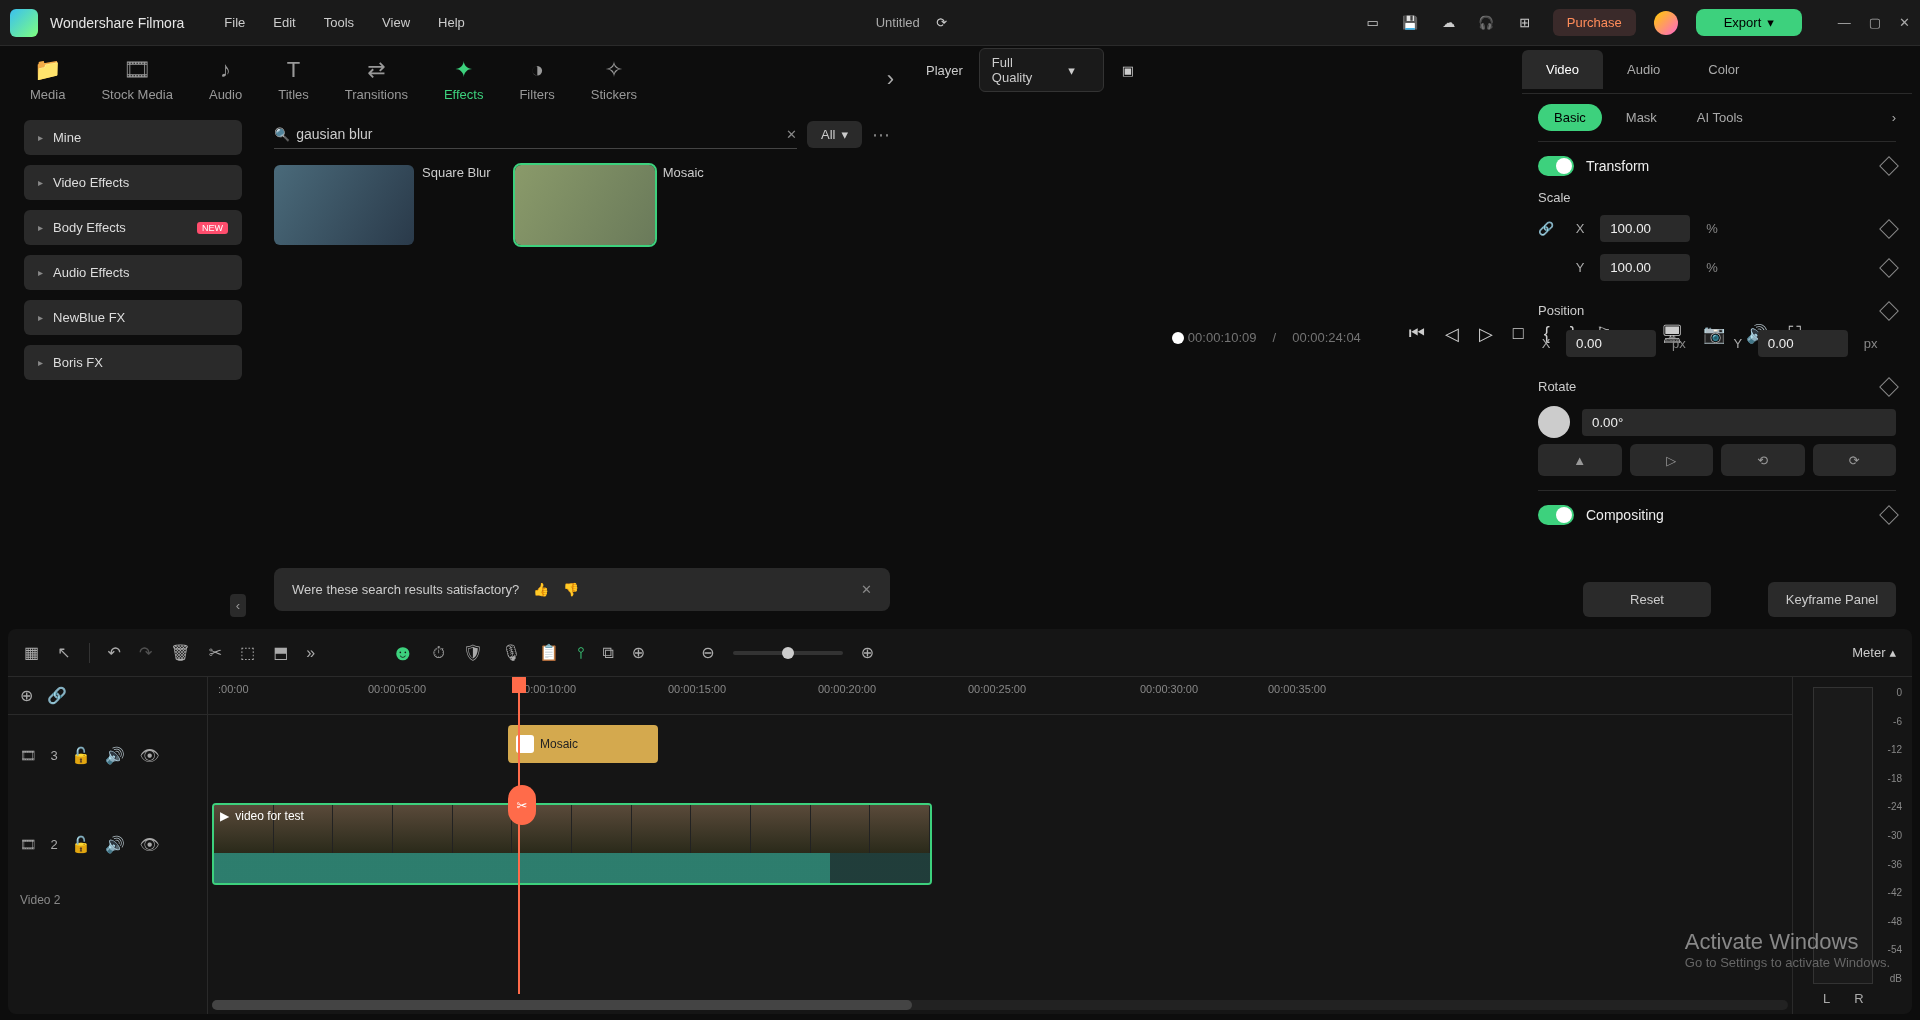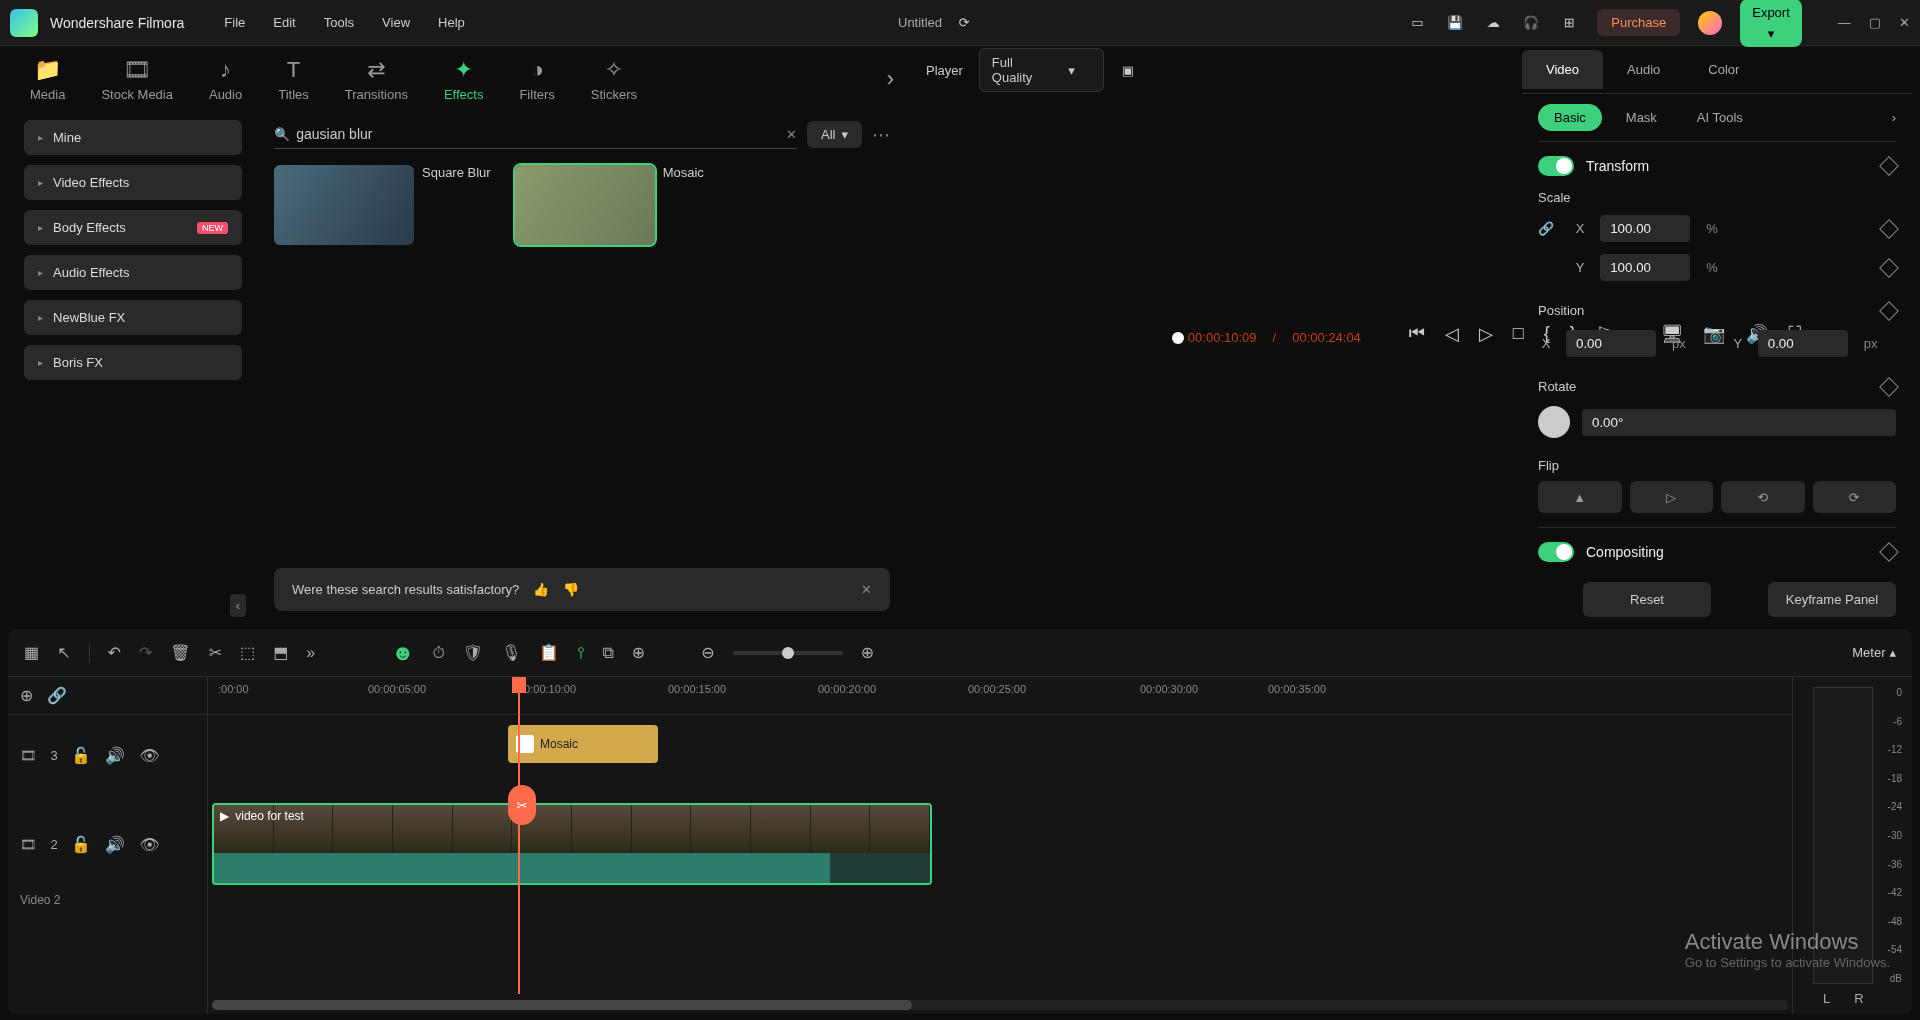--- a/index.html
+++ b/index.html
@@ -9,21 +9,21 @@
 .titlebar { height: 46px; background: #1a1a1a; display: flex; align-items: center; padding: 0 10px; border-bottom: 1px solid #2a2a2a; }
 .logo { width: 28px; height: 28px; border-radius: 6px; background: linear-gradient(135deg, #3ac0f0, #7fff7f); margin-right: 12px; }
 .appname { color: #e5e5e5; font-size: 14px; margin-right: 40px; }
 .menubar { display: flex; gap: 28px; }
 .menubar span { color: #ccc; cursor: pointer; }
 .titlecenter { flex: 1; display: flex; justify-content: center; align-items: center; gap: 12px; color: #aaa; }
 .titleright { display: flex; align-items: center; gap: 18px; }
 .icon-btn { width: 20px; height: 20px; display: flex; align-items: center; justify-content: center; color: #ccc; cursor: pointer; }
 .purchase-btn { background: #3a2a2a; color: #ff8c5a; padding: 6px 14px; border-radius: 6px; cursor: pointer; }
 .avatar { width: 24px; height: 24px; border-radius: 50%; background: linear-gradient(135deg, #ffcc00, #ff66cc); }
-.export-btn { background: #3dd17d; color: #000; padding: 6px 12px; border-radius: 8px; display: flex; align-items: center; gap: 6px; cursor: pointer; flex-direction: column; }
+.export-btn { background: #3dd17d; color: #000; padding: 6px 28px; border-radius: 8px; display: flex; align-items: center; gap: 6px; cursor: pointer; }
 .winctrl { display: flex; gap: 18px; margin-left: 18px; color: #aaa; }
 
 
 .maincontent { flex: 1; display: flex; gap: 8px; padding: 0 8px; min-height: 0; }
 
 
 .leftpanel { width: 898px; display: flex; flex-direction: column; }
 .mediatabs { height: 66px; display: flex; align-items: center; padding: 0 8px; gap: 8px; position: relative; }
 .mediatab { display: flex; flex-direction: column; align-items: center; gap: 4px; padding: 8px 14px; color: #999; cursor: pointer; }
 .mediatab.active { color: #3dd17d; }
@@ -53,21 +53,21 @@
 .playerhead { height: 48px; display: flex; align-items: center; gap: 16px; padding: 0 12px; }
 .qualitydrop { background: #1a1a1a; padding: 6px 28px 6px 12px; border-radius: 6px; display: flex; align-items: center; gap: 22px; border: 1px solid #333; }
 .playericon-right { margin-left: auto; }
 .playerview { flex: 1; background: #000; display: flex; align-items: center; justify-content: center; position: relative; border-radius: 6px; overflow: hidden; }
 .videoportrait { width: 190px; height: 340px; background: linear-gradient(180deg, #6a7a8a 0%, #4a5a6a 30%, #8a5a3a 60%, #3a2a1a 100%); position: relative; }
 .mosaic-overlay { position: absolute; top: 55%; left: 30%; width: 40px; height: 30px; background: rgba(200,180,150,0.5); }
 .playerprogress { padding: 12px 24px; display: flex; align-items: center; gap: 16px; }
 .progtrack { flex: 1; height: 4px; background: #333; border-radius: 2px; position: relative; }
 .progfill { position: absolute; height: 100%; width: 42%; background: #3dd17d; border-radius: 2px; }
 .proghandle { position: absolute; top: -4px; left: 42%; width: 12px; height: 12px; background: #fff; border-radius: 50%; }
-.timecode { color: #c2410c; font-size: 13px; }
+.timecode { color: #737373; font-size: 13px; }
 .playerctrls { padding: 8px 24px 16px; display: flex; align-items: center; gap: 20px; justify-content: center; }
 .playerctrls .spacer { flex: 1; }
 .pctrl { color: #ccc; cursor: pointer; font-size: 18px; }
 
 
 .inspector { flex: 1; display: flex; flex-direction: column; }
 .insptabs { height: 48px; display: flex; align-items: center; border-bottom: 1px solid #2a2a2a; }
 .insptab { padding: 12px 24px; color: #aaa; cursor: pointer; }
 .insptab.active { background: #2a2a2a; color: #fff; border-radius: 6px 6px 0 0; }
 .subtabs { display: flex; align-items: center; padding: 10px 16px; gap: 8px; }
@@ -362,21 +362,20 @@
           <span class="unit">px</span>
         </div>
         <div class="proprow" style="margin-top:10px">
           <span style="color:#ccc;flex:1">Rotate</span>
           <div class="diamond"></div>
         </div>
         <div class="proprow">
           <div style="width:32px;height:32px;border-radius:50%;background:#ccc"></div>
           <input class="numinput" style="flex: 1 1 0%;" value="0.00°">
         </div>
-        <div style="padding:14px 0 8px"><span style="color:#ccc">Flip</span></div>
         <div class="fliprow">
           <div class="flipbtn">▲</div>
           <div class="flipbtn">▷</div>
           <div class="flipbtn">⟲</div>
           <div class="flipbtn">⟳</div>
         </div>
       </div>
       <div class="section">
         <div class="sectionhead">
           <div class="toggle"></div>

